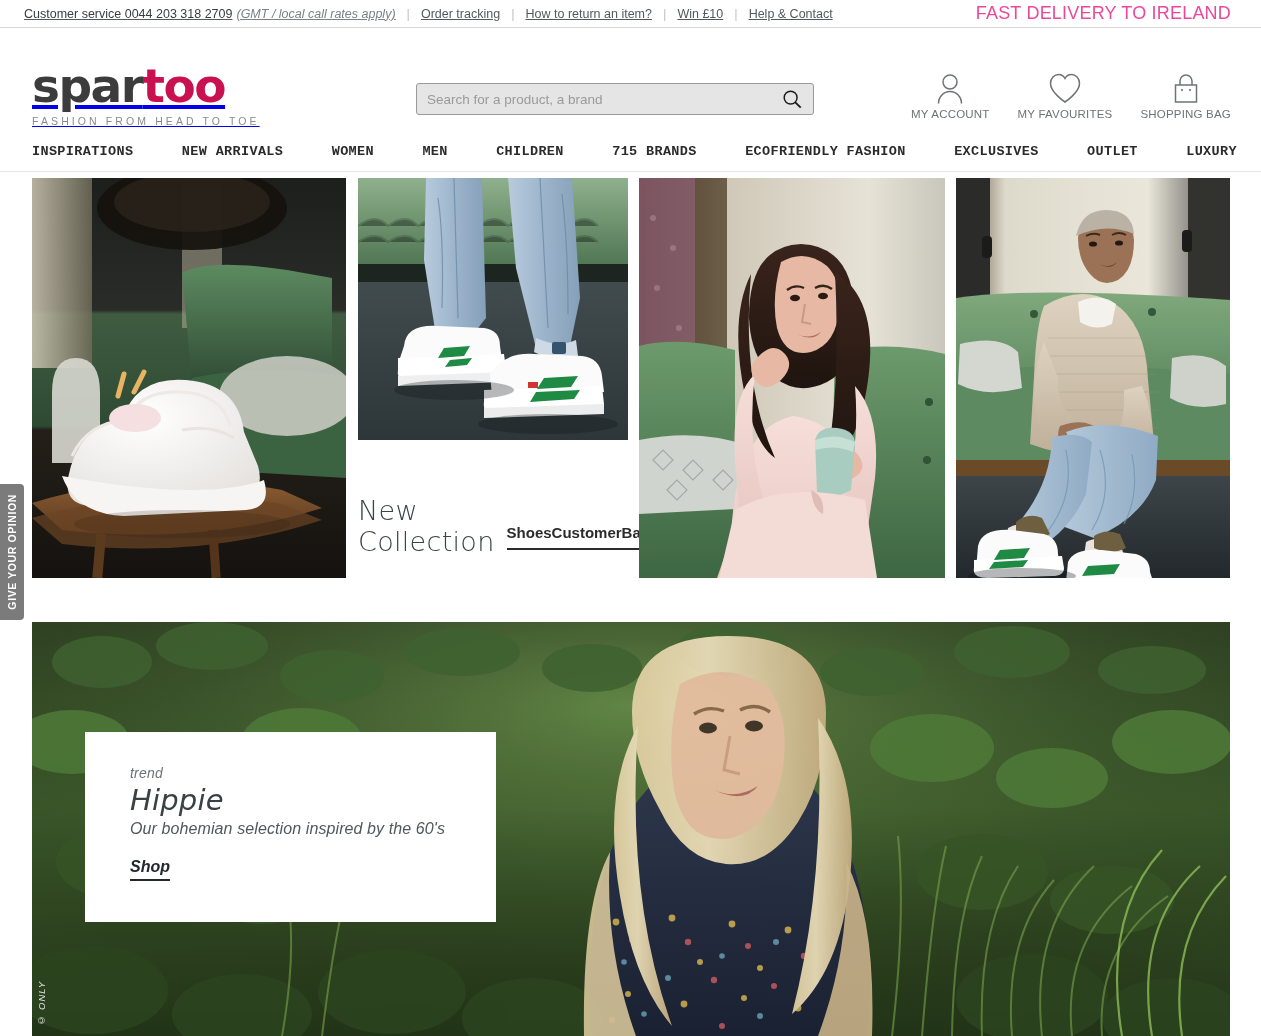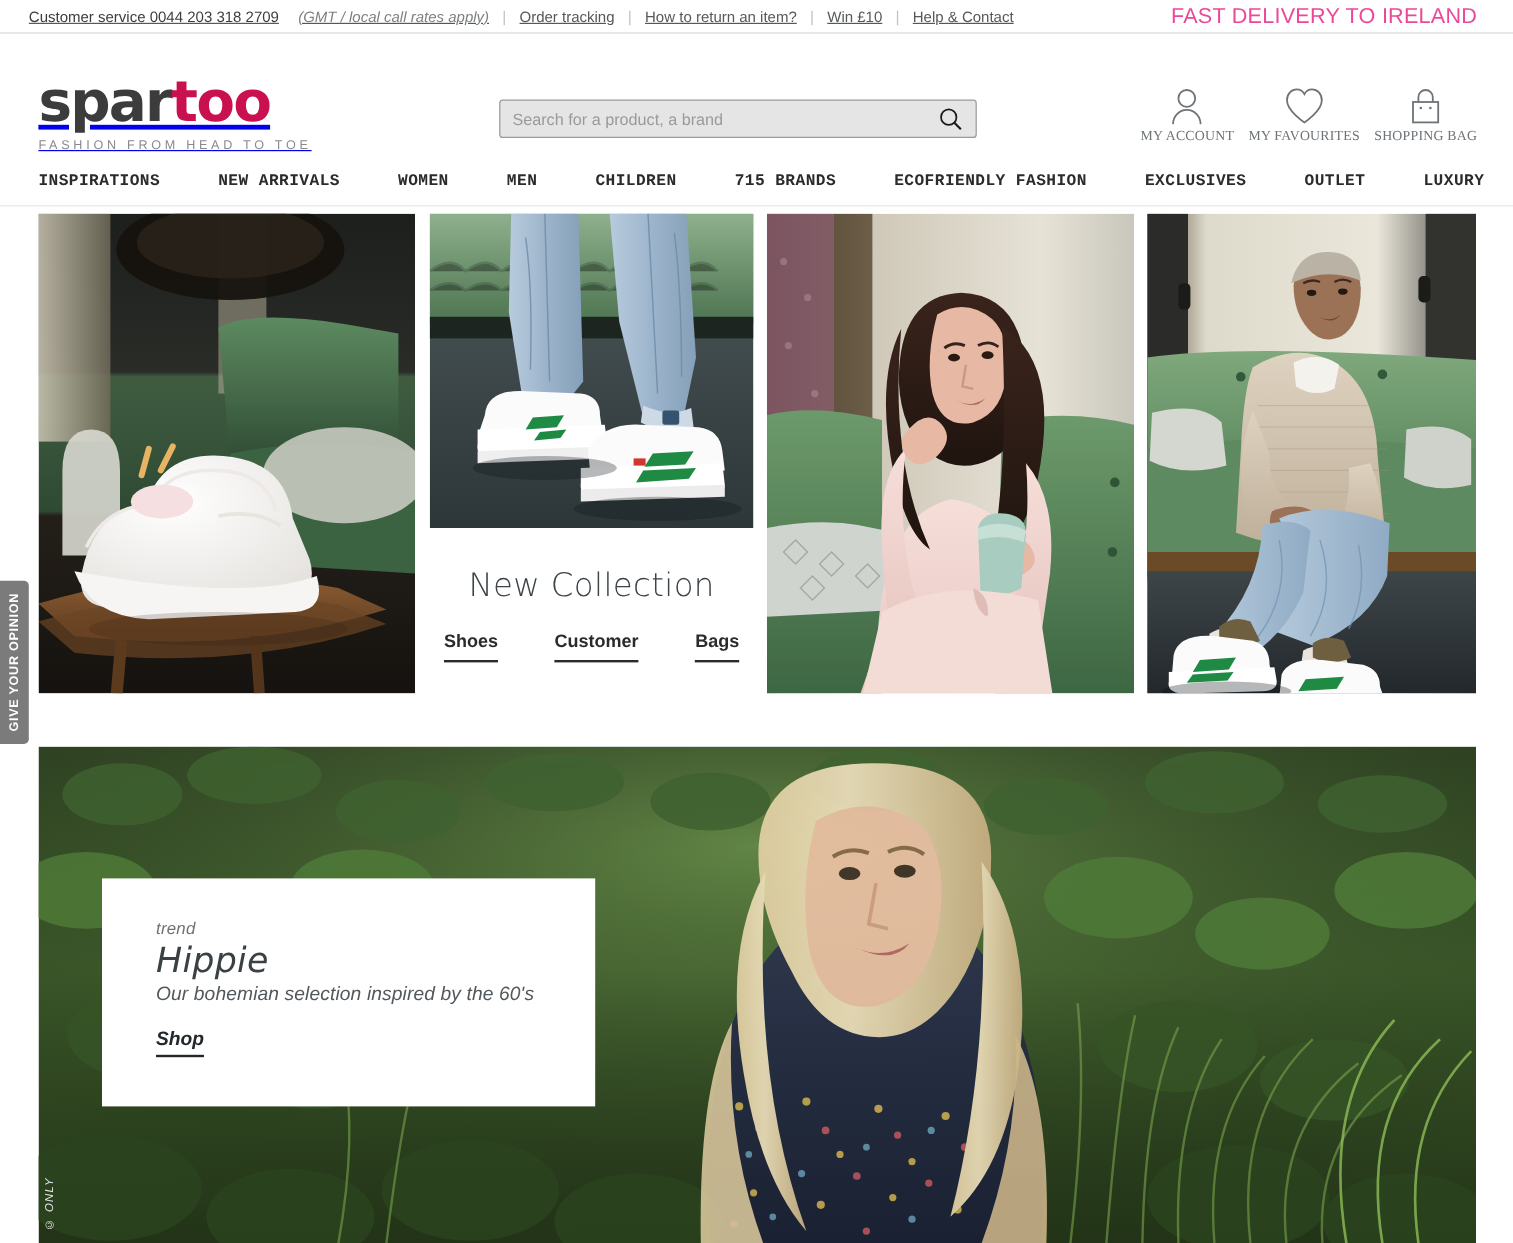--- a/index.html
+++ b/index.html
@@ -18,21 +18,21 @@
     border-bottom:1px solid #d8d8d8;
     display:flex; align-items:center;
     padding:0 30px 0 24px;
     font-size:12.5px; color:#55595c;
     position:relative;
   }
   #topbar .links { display:flex; align-items:center; }
   #topbar .lnk { color:#55595c; white-space:nowrap; }
   #topbar .sep { color:#c4c4c4; padding:0 11px; font-size:13px; }
   #cs-text { color:#3a3d40; }
-  #cs-note { font-style:italic; color:#7d8184; margin-left:16px; }
+  #cs-note { font-style:italic; color:#7d8184; margin-left:4px;text-decoration:underline; }
   #delivery {
     margin-left:auto; font-size:18px; color:#ec4899;
     letter-spacing:.2px; white-space:nowrap;
   }
 
   
   #header { height:104px; position:relative; }
   #logo-block {
     position:absolute; left:32px; top:33px;
     width:240px;
@@ -61,21 +61,21 @@
     font-family:"Liberation Sans", sans-serif; background:transparent;
   }
   #search-input::placeholder { color:#9a9a9a; }
   #search-btn {
     width:42px; height:100%; border:0; background:transparent;
     display:flex; align-items:center; justify-content:center; cursor:pointer;
   }
 
   #acct-group {
     position:absolute; right:24px; top:42px;
-    display:flex; align-items:center; gap:0px;font-family:Liberation Serif, serif;
+    display:flex; align-items:center; gap:16px;
   }
   .acct-item {
     width:auto; min-width:74px; padding:0 6px;
     display:flex; flex-direction:column; align-items:center;
     cursor:pointer; text-decoration:none;
   }
   .acct-ico { height:34px; display:flex; align-items:flex-end; justify-content:center; }
   .acct-lbl {
     font-size:11.5px; color:#6e7377; letter-spacing:.2px;
     margin-top:4px; white-space:nowrap;
@@ -104,21 +104,21 @@
   .panel .ph { width:100%; height:100%; display:block; }
 
   
   #panel-1 { left:32px; width:314px; height:400px; }
   
   #panel-2 { left:358px; width:270px; height:262px; }
   
   #newcol {
     position:absolute; left:358px; top:286px;
     width:270px; height:126px;
-    display:flex; flex-direction:column; align-items:center;
+    display:flex; flex-direction:row; align-items:center;
     justify-content:flex-start; padding-top:21px;
   }
   #newcol-title {
     font-family:"DejaVu Sans", sans-serif;
     font-size:27px; color:#3c4448; font-weight:300;
     letter-spacing:.3px;
   }
   #newcol-links {
     margin-top:22px; width:100%;
     display:flex; justify-content:space-between; padding:0 12px;

